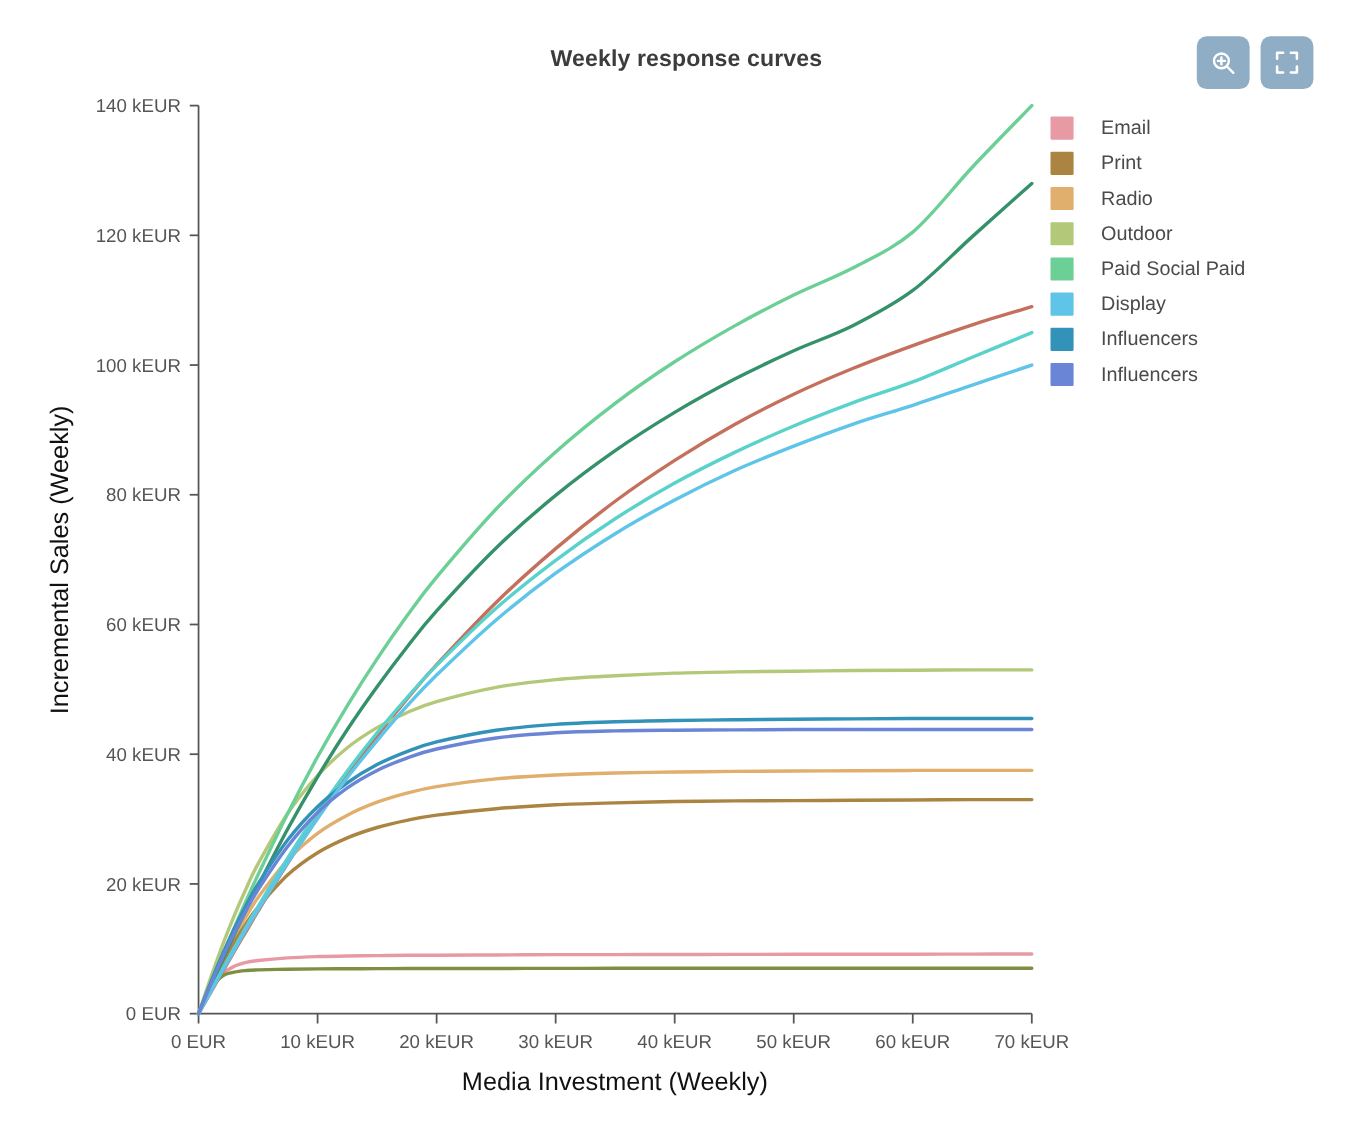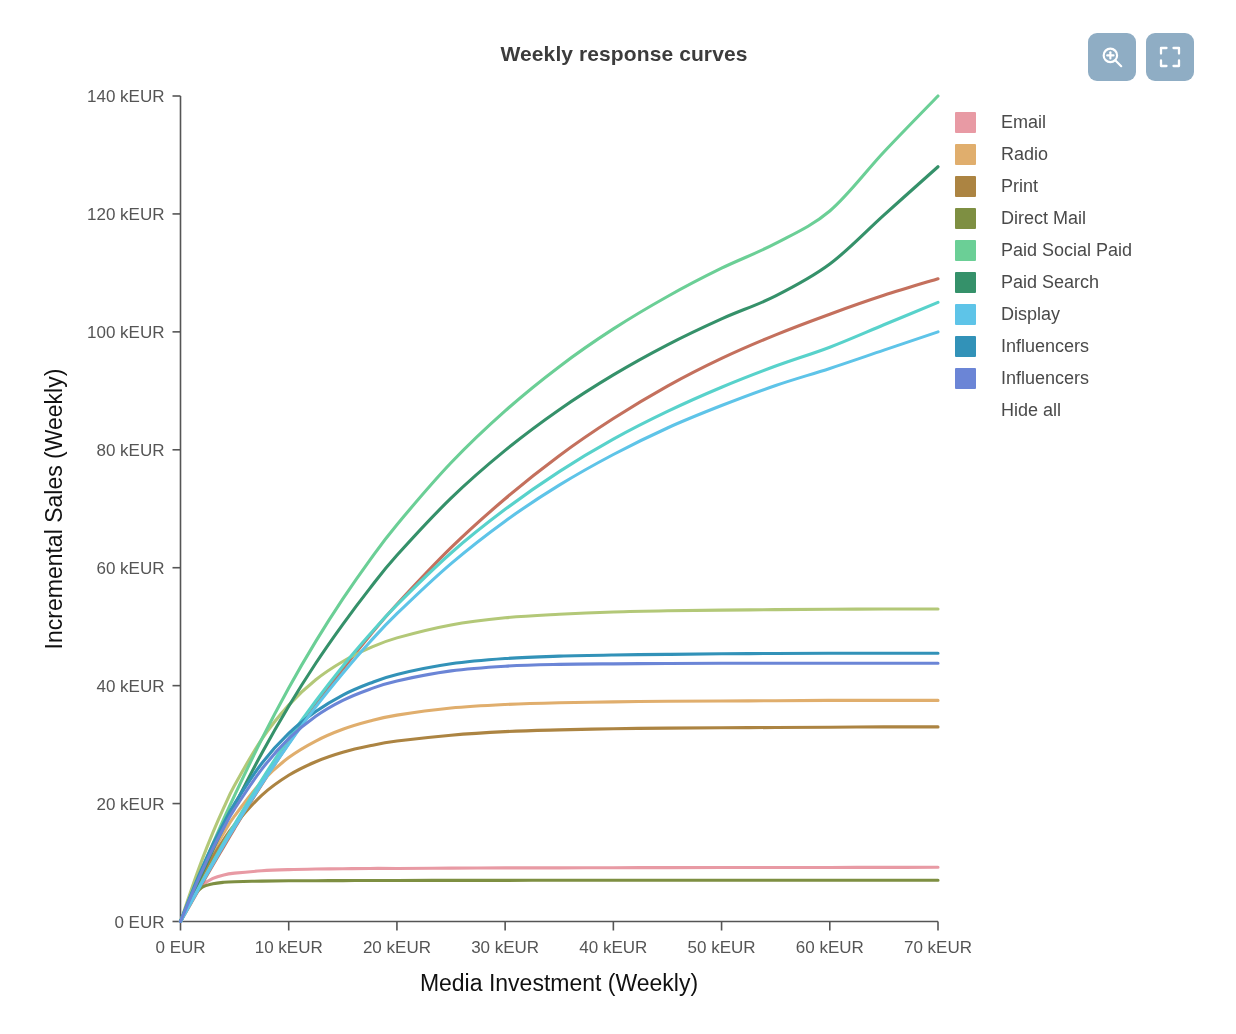--- a/index.html
+++ b/index.html
@@ -90,21 +90,20 @@
   }
 
   #legend {
     position: absolute;
     left: 955px;
     top: 106px;
     width: 270px;
   }
   .legend-item {
     display: flex;
-    align-items: center;
     height: 32px;
     cursor: pointer;
   }
   .legend-swatch {
     width: 21px;
     height: 21px;
     flex: 0 0 21px;
     border-radius: 1px;
   }
   .legend-swatch.empty { background: transparent; }
@@ -204,50 +203,42 @@
       <text id="x-axis-title" class="axis-title" x="559" y="991" text-anchor="middle">Media Investment (Weekly)</text>
     </svg>
   </div>
 
   <div id="legend">
       <div class="legend-item">
         <span class="legend-swatch" style="background: rgb(232, 154, 164);"></span>
         <span class="legend-label">Email</span>
       </div>
       <div class="legend-item">
+        <span class="legend-swatch" style="background: rgb(172, 132, 66);"></span>
+        <span class="legend-label">Print</span>
+      </div>
+      <div class="legend-item">
         <span class="legend-swatch" style="background: rgb(224, 174, 109);"></span>
         <span class="legend-label">Radio</span>
       </div>
       <div class="legend-item">
-        <span class="legend-swatch" style="background: rgb(172, 132, 66);"></span>
-        <span class="legend-label">Print</span>
-      </div>
-      <div class="legend-item">
-        <span class="legend-swatch" style="background: rgb(126, 143, 66);"></span>
-        <span class="legend-label">Direct Mail</span>
+        <span class="legend-swatch" style="background: rgb(179, 200, 120);"></span>
+        <span class="legend-label">Outdoor</span>
       </div>
       <div class="legend-item">
         <span class="legend-swatch" style="background: rgb(107, 207, 150);"></span>
         <span class="legend-label">Paid Social Paid</span>
       </div>
       <div class="legend-item">
-        <span class="legend-swatch" style="background: rgb(53, 145, 106);"></span>
-        <span class="legend-label">Paid Search</span>
-      </div>
-      <div class="legend-item">
         <span class="legend-swatch" style="background: rgb(94, 196, 232);"></span>
         <span class="legend-label">Display</span>
       </div>
       <div class="legend-item">
         <span class="legend-swatch" style="background: rgb(50, 146, 184);"></span>
         <span class="legend-label">Influencers</span>
       </div>
       <div class="legend-item">
         <span class="legend-swatch" style="background: rgb(107, 133, 214);"></span>
         <span class="legend-label">Influencers</span>
       </div>
-      <div class="legend-item">
-        <span class="legend-swatch empty"></span>
-        <span class="legend-label">Hide all</span>
-      </div>
     </div>
 
 </div>
 
 </body></html>

